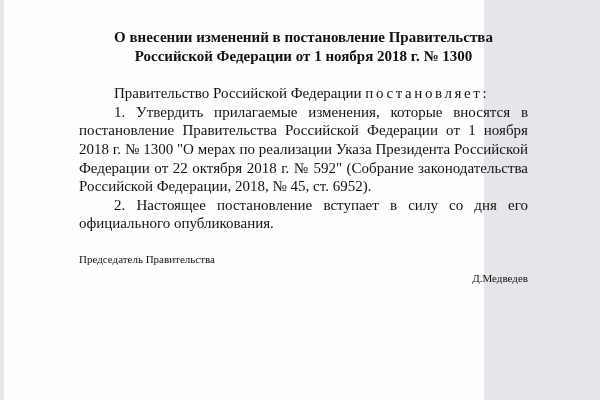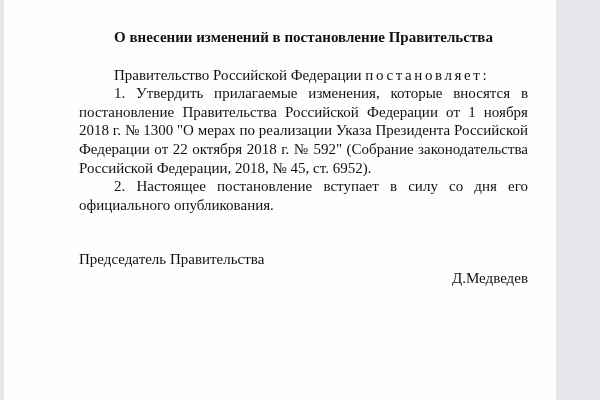--- a/index.html
+++ b/index.html
@@ -7,21 +7,21 @@
       padding: 0;
       width: 600px;
       height: 400px;
       overflow: hidden;
       background: #e6e5ea;
     }
     .page {
       position: absolute;
       left: 4px;
       top: 0;
-      width: 552px;
+      width: 480px;
       height: 400px;
       background: #fefefe;
     }
     .doc {
       position: absolute;
       left: 75px;
       top: 28px;
       width: 449px;
       font-family: "Liberation Serif", "DejaVu Serif", serif;
       font-size: 15px;
@@ -44,41 +44,42 @@
     .spaced {
       font-weight: normal;
       letter-spacing: 2.6px;
     }
     .signature {
       position: absolute;
       left: 75px;
       top: 250px;
       width: 449px;
       font-family: "Liberation Serif", "DejaVu Serif", serif;
-      font-size: 15px;
+      font-size: 11px;
       line-height: 18.6px;
       color: #111;
     }
     .sig-left {
       display: inline-block;
       text-align: center;
     }
     .sig-right {
       position: absolute;
       right: 0;
       top: 18.6px;
     }
   </style>
 </head>
 <body>
 
 <div class="page">
   <div class="doc">
     <div class="title">
       <span>О внесении изменений в постановление Правительства</span>
+      <span>Российской Федерации от 1 ноября 2018 г. № 1300</span>
     </div>
     <p><span>Правительство Российской Федерации </span><span class="spaced">постановляет:</span></p>
     <p>1. Утвердить прилагаемые изменения, которые вносятся в постановление Правительства Российской Федерации от 1 ноября 2018 г. № 1300 "О мерах по реализации Указа Президента Российской Федерации от 22 октября 2018 г. № 592" (Собрание законодательства Российской Федерации, 2018, № 45, ст. 6952).</p>
     <p>2. Настоящее постановление вступает в силу со дня его официального опубликования.</p>
   </div>
 
   <div class="signature">
     <div class="sig-left">
       <div>Председатель Правительства</div>
     </div>

